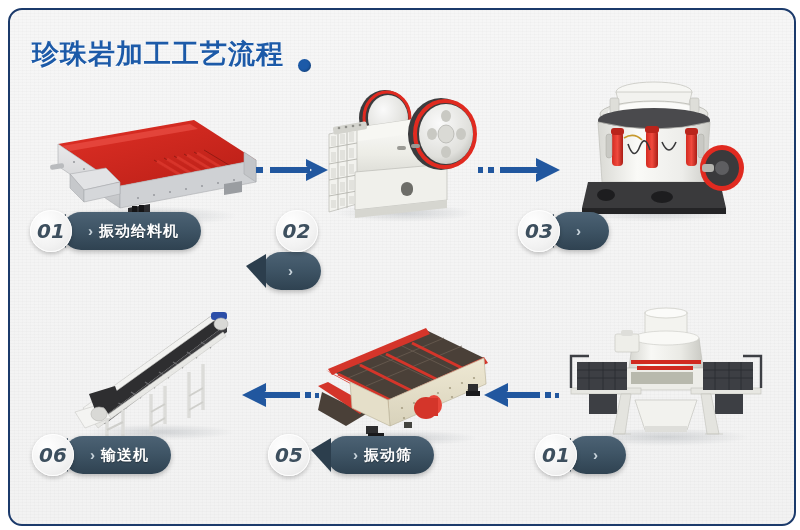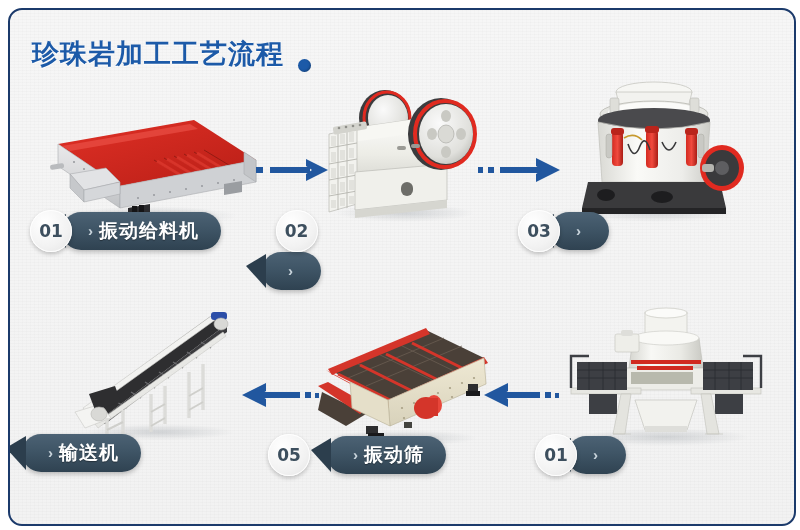--- a/index.html
+++ b/index.html
@@ -34,21 +34,21 @@
   .art{position:absolute;}
 
   
   .chip-wrap{position:absolute;display:flex;align-items:center;}
   .num-badge{
     position:relative;z-index:3;
     width:42px;height:42px;border-radius:50%;
     background:radial-gradient(circle at 35% 30%, #ffffff 0%, #f2f2f2 60%, #e3e3e3 100%);
     box-shadow:0 2px 4px rgba(0,0,0,.22), inset 0 0 0 1px rgba(255,255,255,.9);
     display:flex;align-items:center;justify-content:center;
-    font-size:17px;font-weight:bold;color:#3d4f5e;
+    font-size:20px;font-weight:bold;color:#3d4f5e;font-style:italic;
     font-family:"DejaVu Sans","Liberation Sans",sans-serif;
     text-align:center;
   }
   .chip{
     position:relative;margin-left:-10px;height:38px;
     display:flex;align-items:center;
     padding:0 22px 0 26px;
     border-radius:19px;
     background:linear-gradient(180deg,#4c6274 0%,#3f5566 45%,#2f4251 100%);
     box-shadow:0 2px 5px rgba(0,0,0,.25);
@@ -58,21 +58,21 @@
   .chip:before{ 
     content:"";position:absolute;left:-16px;top:2px;
     border-top:12px solid transparent;
     border-bottom:22px solid transparent;
     border-right:20px solid #2c3e4d;
   }
   .chip .chev{
     font-size:15px;color:#c9d4dc;margin-right:6px;margin-top:-2px;font-weight:bold;
   }
   .chip .chip-label{
-    font-size:19px;font-weight:bold;letter-spacing:1px;
+    font-size:15px;font-weight:bold;letter-spacing:1px;
     text-shadow:0 1px 1px rgba(0,0,0,.35);
     font-family:"DejaVu Sans","Liberation Sans",sans-serif;
   }
 
   
   .arrow{position:absolute;}
 
   
   .shadow{position:absolute;border-radius:50%;
     background:radial-gradient(ellipse at center, rgba(90,100,110,.22) 0%, rgba(90,100,110,0) 70%);}
@@ -528,19 +528,20 @@
 
   <div class="chip-wrap" style="left:258px;top:424px;gap:27px;">
     <div class="num-badge">05</div>
     <div class="chip">
       <span class="chev">›</span>
       <span class="chip-label">振动筛</span>
     </div>
   </div>
 
   <div class="chip-wrap" style="left:22px;top:424px;">
+    <div class="num-badge">06</div>
     <div class="chip">
       <span class="chev">›</span>
       <span class="chip-label">输送机</span>
     </div>
   </div>
 
 </div>
 
 </body></html>

